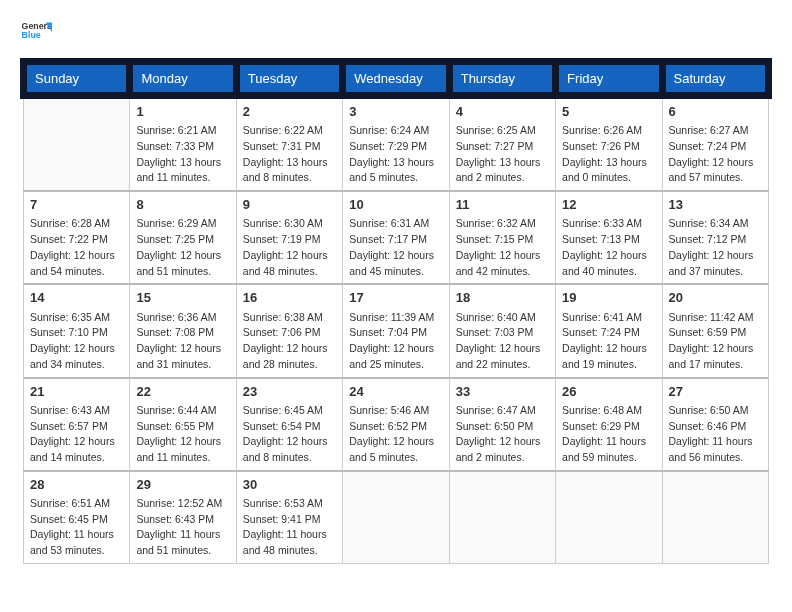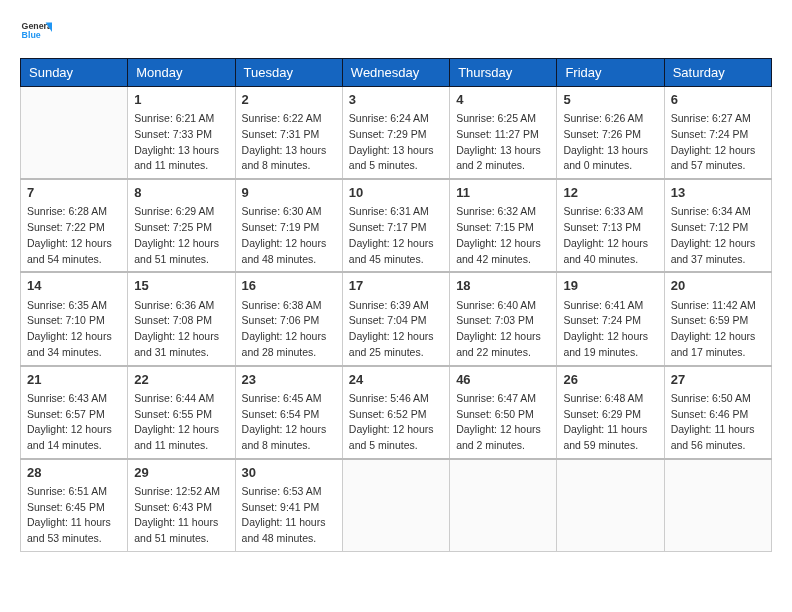--- a/index.html
+++ b/index.html
@@ -44,21 +44,21 @@
       border: 1px solid #ccc;
       font-size: 11px;
     }
     .calendar thead tr th {
       background-color: #1565C0;
       color: #fff;
       text-align: left;
       padding: 6px 8px;
       font-size: 13px;
       font-weight: normal;
-      border: 1px solid #0f172a;
+      border: 7px solid #0f172a;
     }
     .calendar tbody tr {
       vertical-align: top;
     }
     .calendar tbody tr td {
       border: 1px solid #ccc;
       padding: 4px 6px;
       width: calc(100% / 7);
       min-height: 80px;
       color: #333;
@@ -122,21 +122,21 @@
         <td>
           <span class="day-number">2</span>
           <div class="day-info"><span>Sunrise: 6:22 AM</span><br><span>Sunset: 7:31 PM</span><br><span>Daylight: 13 hours and 8 minutes.</span></div>
         </td>
         <td>
           <span class="day-number">3</span>
           <div class="day-info"><span>Sunrise: 6:24 AM</span><br><span>Sunset: 7:29 PM</span><br><span>Daylight: 13 hours and 5 minutes.</span></div>
         </td>
         <td>
           <span class="day-number">4</span>
-          <div class="day-info"><span>Sunrise: 6:25 AM</span><br><span>Sunset: 11:27 PM</span><br><span>Daylight: 13 hours and 2 minutes.</span></div>
+          <div class="day-info"><span>Sunrise: 6:25 AM</span><br><span>Sunset: 7:27 PM</span><br><span>Daylight: 13 hours and 2 minutes.</span></div>
         </td>
         <td>
           <span class="day-number">5</span>
           <div class="day-info"><span>Sunrise: 6:26 AM</span><br><span>Sunset: 7:26 PM</span><br><span>Daylight: 13 hours and 0 minutes.</span></div>
         </td>
         <td>
           <span class="day-number">6</span>
           <div class="day-info"><span>Sunrise: 6:27 AM</span><br><span>Sunset: 7:24 PM</span><br><span>Daylight: 12 hours and 57 minutes.</span></div>
         </td>
       </tr>
@@ -178,21 +178,21 @@
         <td>
           <span class="day-number">15</span>
           <div class="day-info"><span>Sunrise: 6:36 AM</span><br><span>Sunset: 7:08 PM</span><br><span>Daylight: 12 hours and 31 minutes.</span></div>
         </td>
         <td>
           <span class="day-number">16</span>
           <div class="day-info"><span>Sunrise: 6:38 AM</span><br><span>Sunset: 7:06 PM</span><br><span>Daylight: 12 hours and 28 minutes.</span></div>
         </td>
         <td>
           <span class="day-number">17</span>
-          <div class="day-info"><span>Sunrise: 6:39 AM</span><br><span>Sunset: 7:04 PM</span><br><span>Daylight: 12 hours and 25 minutes.</span></div>
+          <div class="day-info"><span>Sunrise: 11:39 AM</span><br><span>Sunset: 7:04 PM</span><br><span>Daylight: 12 hours and 25 minutes.</span></div>
         </td>
         <td>
           <span class="day-number">18</span>
           <div class="day-info"><span>Sunrise: 6:40 AM</span><br><span>Sunset: 7:03 PM</span><br><span>Daylight: 12 hours and 22 minutes.</span></div>
         </td>
         <td>
           <span class="day-number">19</span>
           <div class="day-info"><span>Sunrise: 6:41 AM</span><br><span>Sunset: 7:24 PM</span><br><span>Daylight: 12 hours and 19 minutes.</span></div>
         </td>
         <td>
@@ -211,21 +211,21 @@
         </td>
         <td>
           <span class="day-number">23</span>
           <div class="day-info"><span>Sunrise: 6:45 AM</span><br><span>Sunset: 6:54 PM</span><br><span>Daylight: 12 hours and 8 minutes.</span></div>
         </td>
         <td>
           <span class="day-number">24</span>
           <div class="day-info"><span>Sunrise: 5:46 AM</span><br><span>Sunset: 6:52 PM</span><br><span>Daylight: 12 hours and 5 minutes.</span></div>
         </td>
         <td>
-          <span class="day-number">46</span>
+          <span class="day-number">33</span>
           <div class="day-info"><span>Sunrise: 6:47 AM</span><br><span>Sunset: 6:50 PM</span><br><span>Daylight: 12 hours and 2 minutes.</span></div>
         </td>
         <td>
           <span class="day-number">26</span>
           <div class="day-info"><span>Sunrise: 6:48 AM</span><br><span>Sunset: 6:29 PM</span><br><span>Daylight: 11 hours and 59 minutes.</span></div>
         </td>
         <td>
           <span class="day-number">27</span>
           <div class="day-info"><span>Sunrise: 6:50 AM</span><br><span>Sunset: 6:46 PM</span><br><span>Daylight: 11 hours and 56 minutes.</span></div>
         </td>

